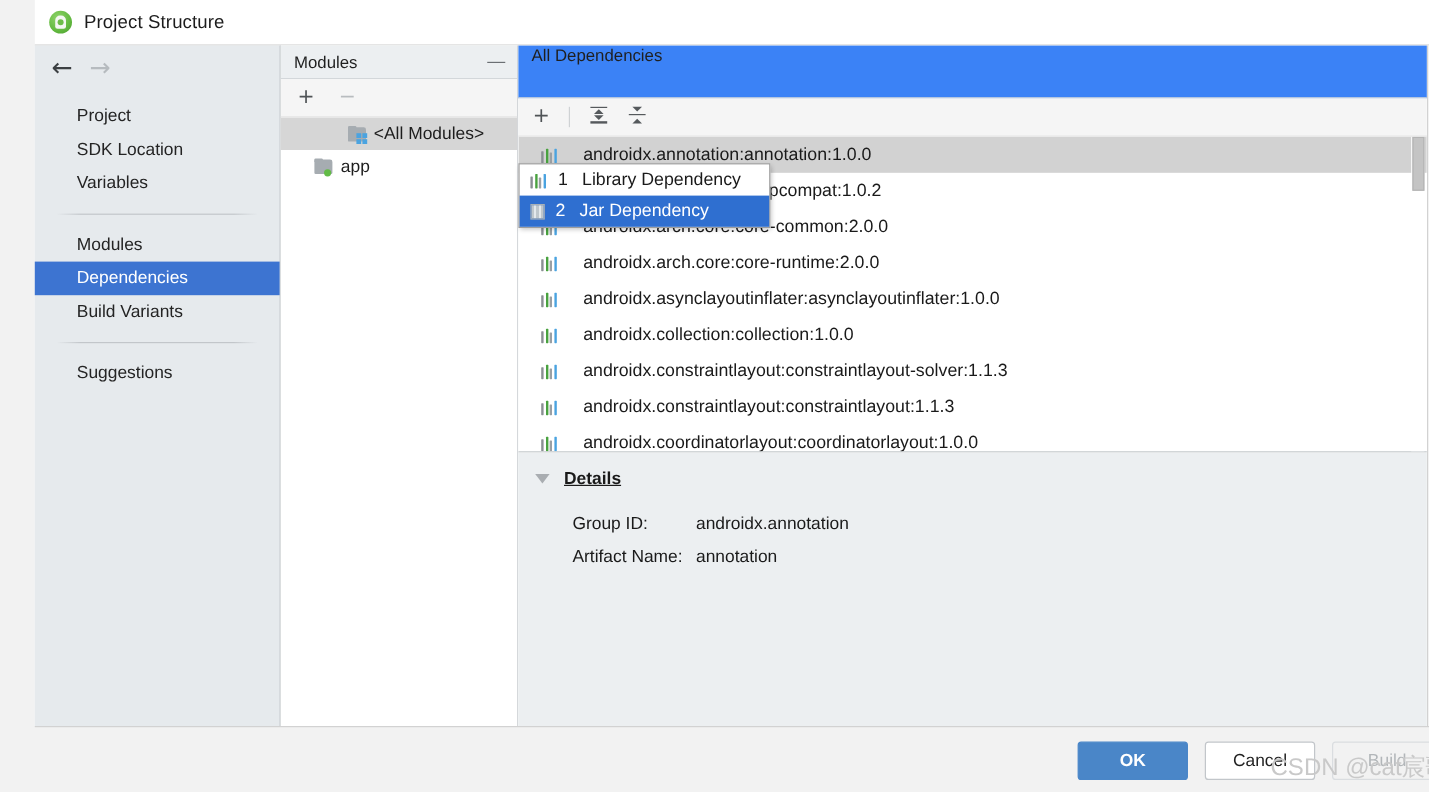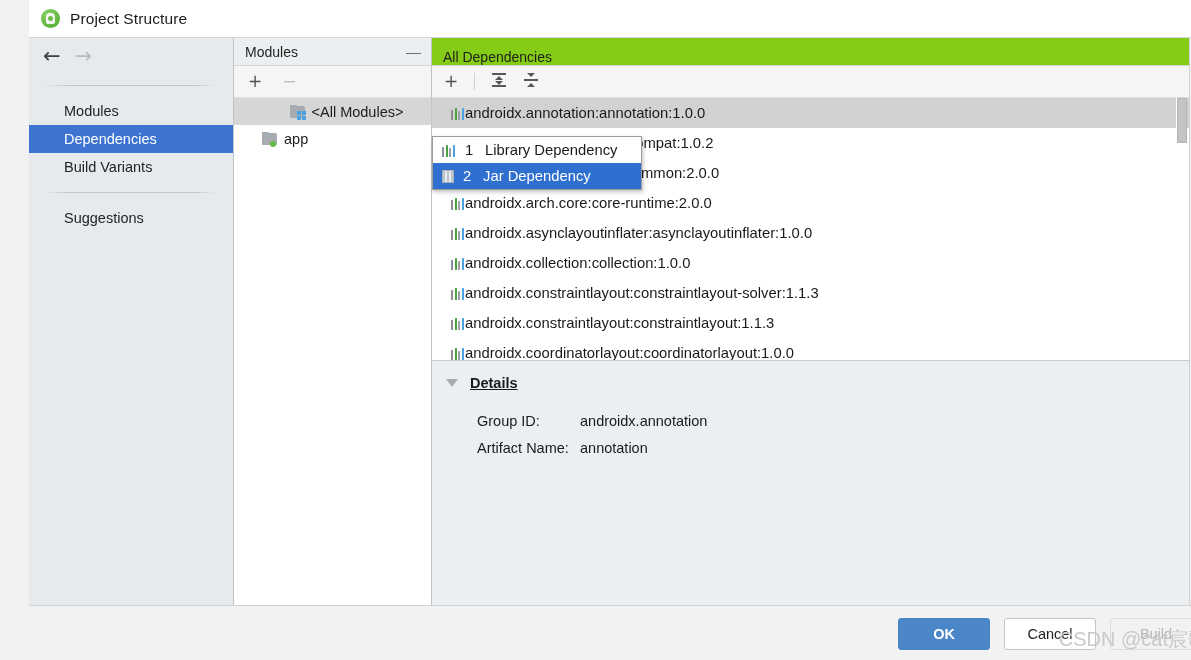--- a/index.html
+++ b/index.html
@@ -142,23 +142,23 @@
   }
 
   
   .main {
     flex: 1 1 auto; display: flex; flex-direction: column;
     height: 567px;
     position: relative;
     background: #ffffff;
   }
   .main-head {
-    height: 28px; background: #84cc16;
+    height: 44px; background: #3b82f6;
     border-bottom: 1px solid #d3d7da;
-    display: flex; align-items: flex-end;
+    display: flex; align-items: flex-start;
     padding-left: 11px; font-size: 14px; color: #1f1f1f;
   }
   .main-toolbar {
     height: 32px; background: #f5f5f5;
     border-bottom: 1px solid #e0e0e0;
     display: flex; align-items: center; gap: 0px;
     padding-left: 12px;
   }
   .main-toolbar .tb-btn { margin-right: 16px; }
   .tb-sep { width: 1px; height: 17px; background: #cfd2d4; margin-right: 16px; }
@@ -174,21 +174,21 @@
   .icon-expand .tri.dn { bottom: 3.5px; border-top: 4px solid #55595c; }
   .icon-collapse .tri.dn2 { top: 1px; border-top: 4px solid #55595c; }
   .icon-collapse .tri.up2 { bottom: 1px; border-bottom: 4px solid #55595c; }
 
   .dep-list {
     height: 263px; overflow: hidden; background: #fff;
     position: relative;
     border-bottom: 1px solid #c8cccf;
   }
   .dep-row {
-    height: 30px; display: flex; align-items: center; gap: 0;
+    height: 30px; display: flex; align-items: center; gap: 21px;
     padding-left: 19px; font-size: 14.8px; color: #1a1a1a;
     white-space: nowrap;
   }
   .dep-row.selected { background: #d2d2d2; }
 
   .lib-icon {
     width: 14px; height: 13px; flex: 0 0 14px;
     display: flex; align-items: flex-end; gap: 1.4px;
   }
   .lib-icon i { display: block; width: 2.2px; border-radius: .5px; }
@@ -297,20 +297,25 @@
   </div>
 
   <div class="body">
 
     <div class="sidebar">
       <div class="nav-arrows">
         <span class="arrow back">←</span>
         <span class="arrow fwd">→</span>
       </div>
 
+      <div class="nav-list">
+        <div class="nav-item">Project</div>
+        <div class="nav-item">SDK Location</div>
+        <div class="nav-item">Variables</div>
+      </div>
 
       <div class="nav-divider"></div>
 
       <div class="nav-list" style="padding-top:0">
         <div class="nav-item">Modules</div>
         <div class="nav-item selected">Dependencies</div>
         <div class="nav-item">Build Variants</div>
       </div>
 
       <div class="nav-divider"></div>

